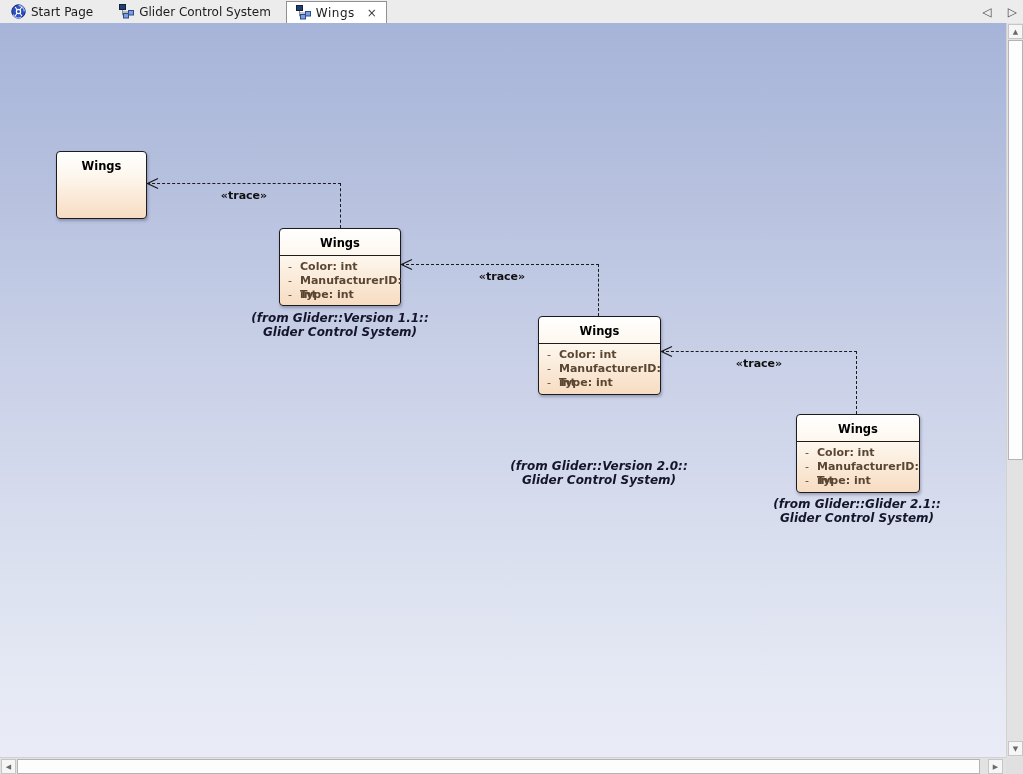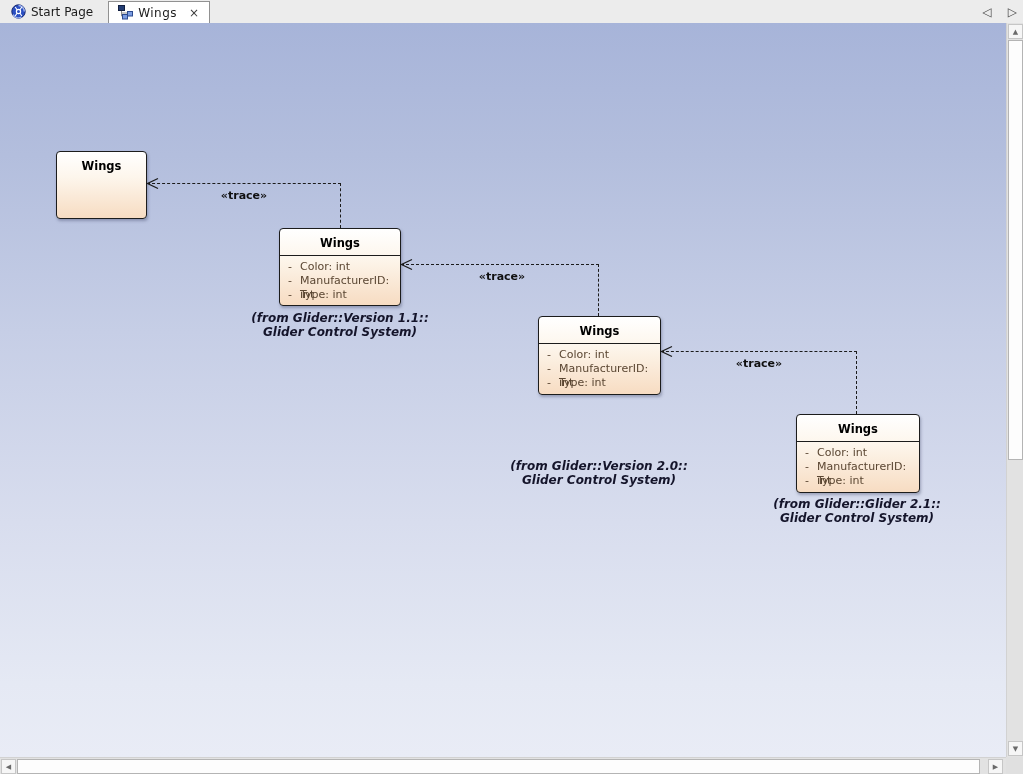--- a/index.html
+++ b/index.html
@@ -30,21 +30,21 @@
   .uml-box { position:absolute; border:1.6px solid #1c1c1c; border-radius:4px;
     background:linear-gradient(180deg,#ffffff 0%,#fdf6ec 38%,#f7dcc2 100%);
     box-shadow:1px 2px 3px rgba(50,55,90,0.35); }
   .uml-title { text-align:center; font-weight:bold; font-size:11.5px;
     color:#000; padding-top:7px; height:26px; }
   .uml-divider { border-top:1.4px solid #1c1c1c; }
   .uml-attrs { padding:4px 0 0 0; }
   .attr-row { display:flex; font-size:11px; color:#5a4632; height:14px;
     line-height:14px; }
   .attr-vis { width:20px; text-align:center; flex:0 0 auto; }
-  .attr-text { flex:1; }
+  .attr-text { flex:1;font-weight:bold; }
 
   
   .uml-caption { position:absolute; width:200px; text-align:center;
     font-size:12px; font-style:italic; font-weight:600; color:#14142a;
     line-height:14px; }
 
   
   .conn-h { position:absolute; height:0; border-top:1.3px dashed #1b1b1b; }
   .conn-v { position:absolute; width:0; border-left:1.3px dashed #1b1b1b; }
   .conn-arrow { position:absolute; width:13px; height:13px; }
@@ -79,20 +79,31 @@
           <circle cx="7.5" cy="7.5" r="6.7" fill="#2b4fc2" stroke="#16276e" stroke-width="1"></circle>
           <circle cx="7.5" cy="7.5" r="2.1" fill="none" stroke="#ffffff" stroke-width="1.2"></circle>
           <path d="M7.5 1.5 A6 6 0 0 1 13.3 7.5" fill="none" stroke="#9fb4ef" stroke-width="1.4"></path>
           <path d="M2 10.5 A6 6 0 0 0 10.5 13" fill="none" stroke="#9fb4ef" stroke-width="1.4"></path>
           <path d="M4.2 3 L6 5.8 M10.8 3 L9 5.8 M4.2 12 L6 9.2 M10.8 12 L9 9.2" stroke="#ffffff" stroke-width="1.1"></path>
         </svg>
       </span>
       <span>Start Page</span>
     </div>
 
+    <div class="tab" style="margin-left:8px">
+      <span class="icon14">
+        <svg width="15" height="15" viewBox="0 0 15 15">
+          <path d="M3.5 5 L3.5 11 L6 11 M3.5 8 L11 8 L11 9" stroke="#8a8a8a" stroke-width="1" fill="none"></path>
+          <rect x="0.5" y="0.5" width="6" height="5" fill="#233d73" stroke="#111f40"></rect>
+          <rect x="4.5" y="9.5" width="5" height="4.5" fill="#7b9de2" stroke="#2c4a8e"></rect>
+          <rect x="9.5" y="6.5" width="5" height="4.5" fill="#7b9de2" stroke="#2c4a8e"></rect>
+        </svg>
+      </span>
+      <span>Glider Control System</span>
+    </div>
 
     <div class="tab active" style="margin-left:6px">
       <span class="icon14">
         <svg width="15" height="15" viewBox="0 0 15 15">
           <path d="M3.5 5 L3.5 11 L6 11 M3.5 8 L11 8 L11 9" stroke="#8a8a8a" stroke-width="1" fill="none"></path>
           <rect x="0.5" y="0.5" width="6" height="5" fill="#233d73" stroke="#111f40"></rect>
           <rect x="4.5" y="9.5" width="5" height="4.5" fill="#7b9de2" stroke="#2c4a8e"></rect>
           <rect x="9.5" y="6.5" width="5" height="4.5" fill="#7b9de2" stroke="#2c4a8e"></rect>
         </svg>
       </span>

